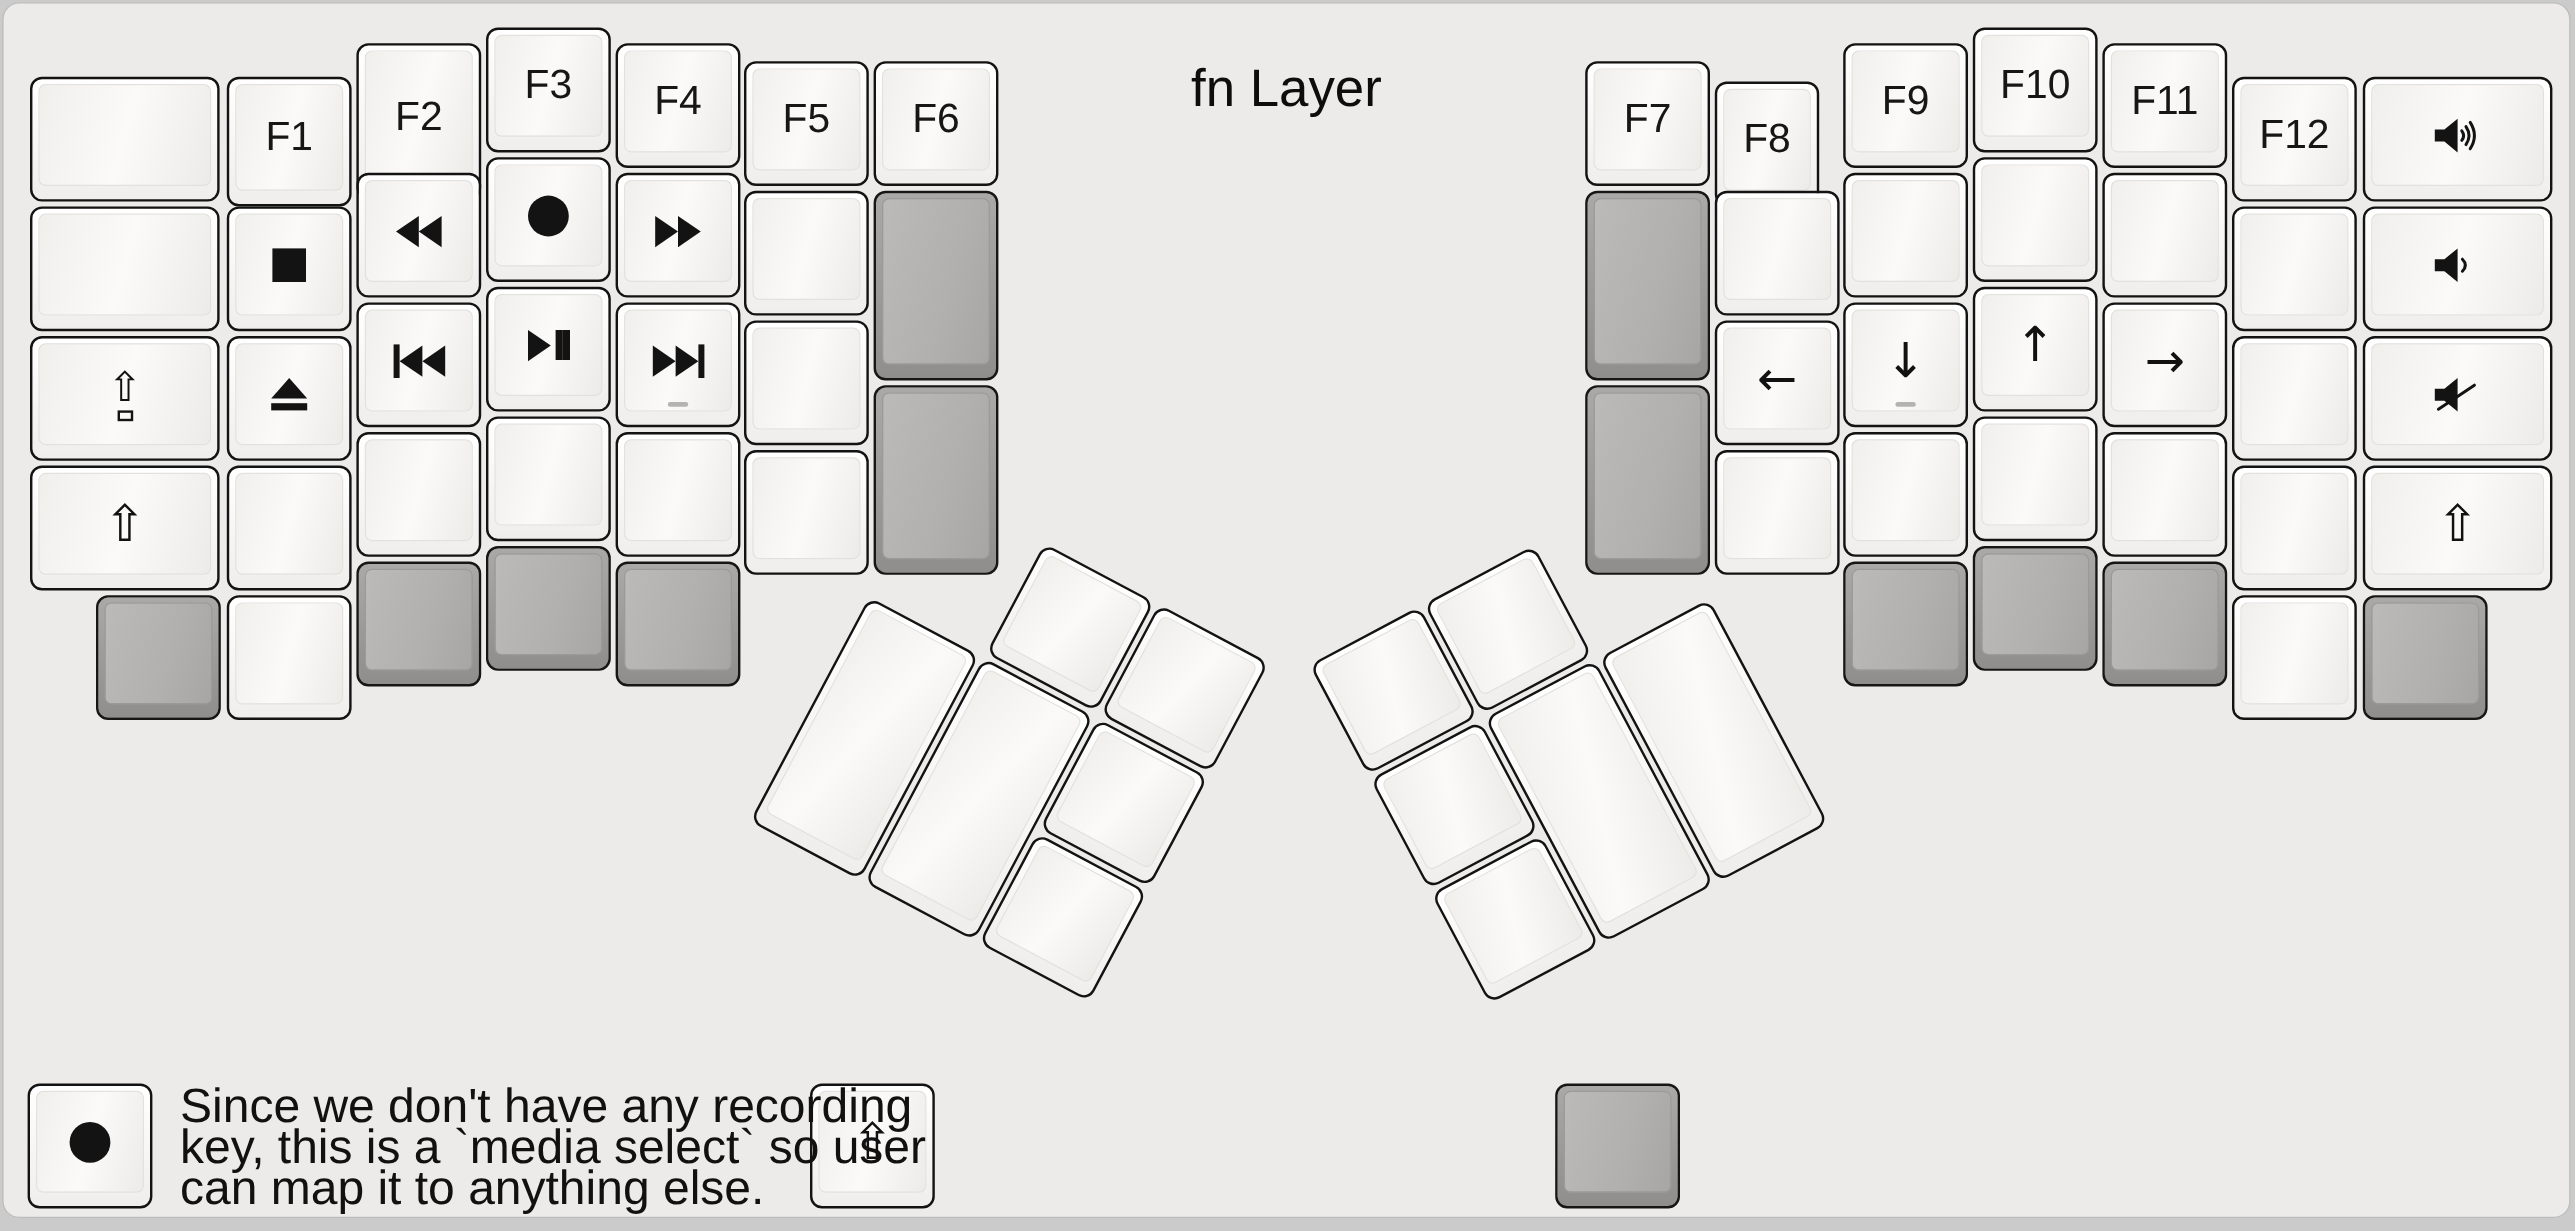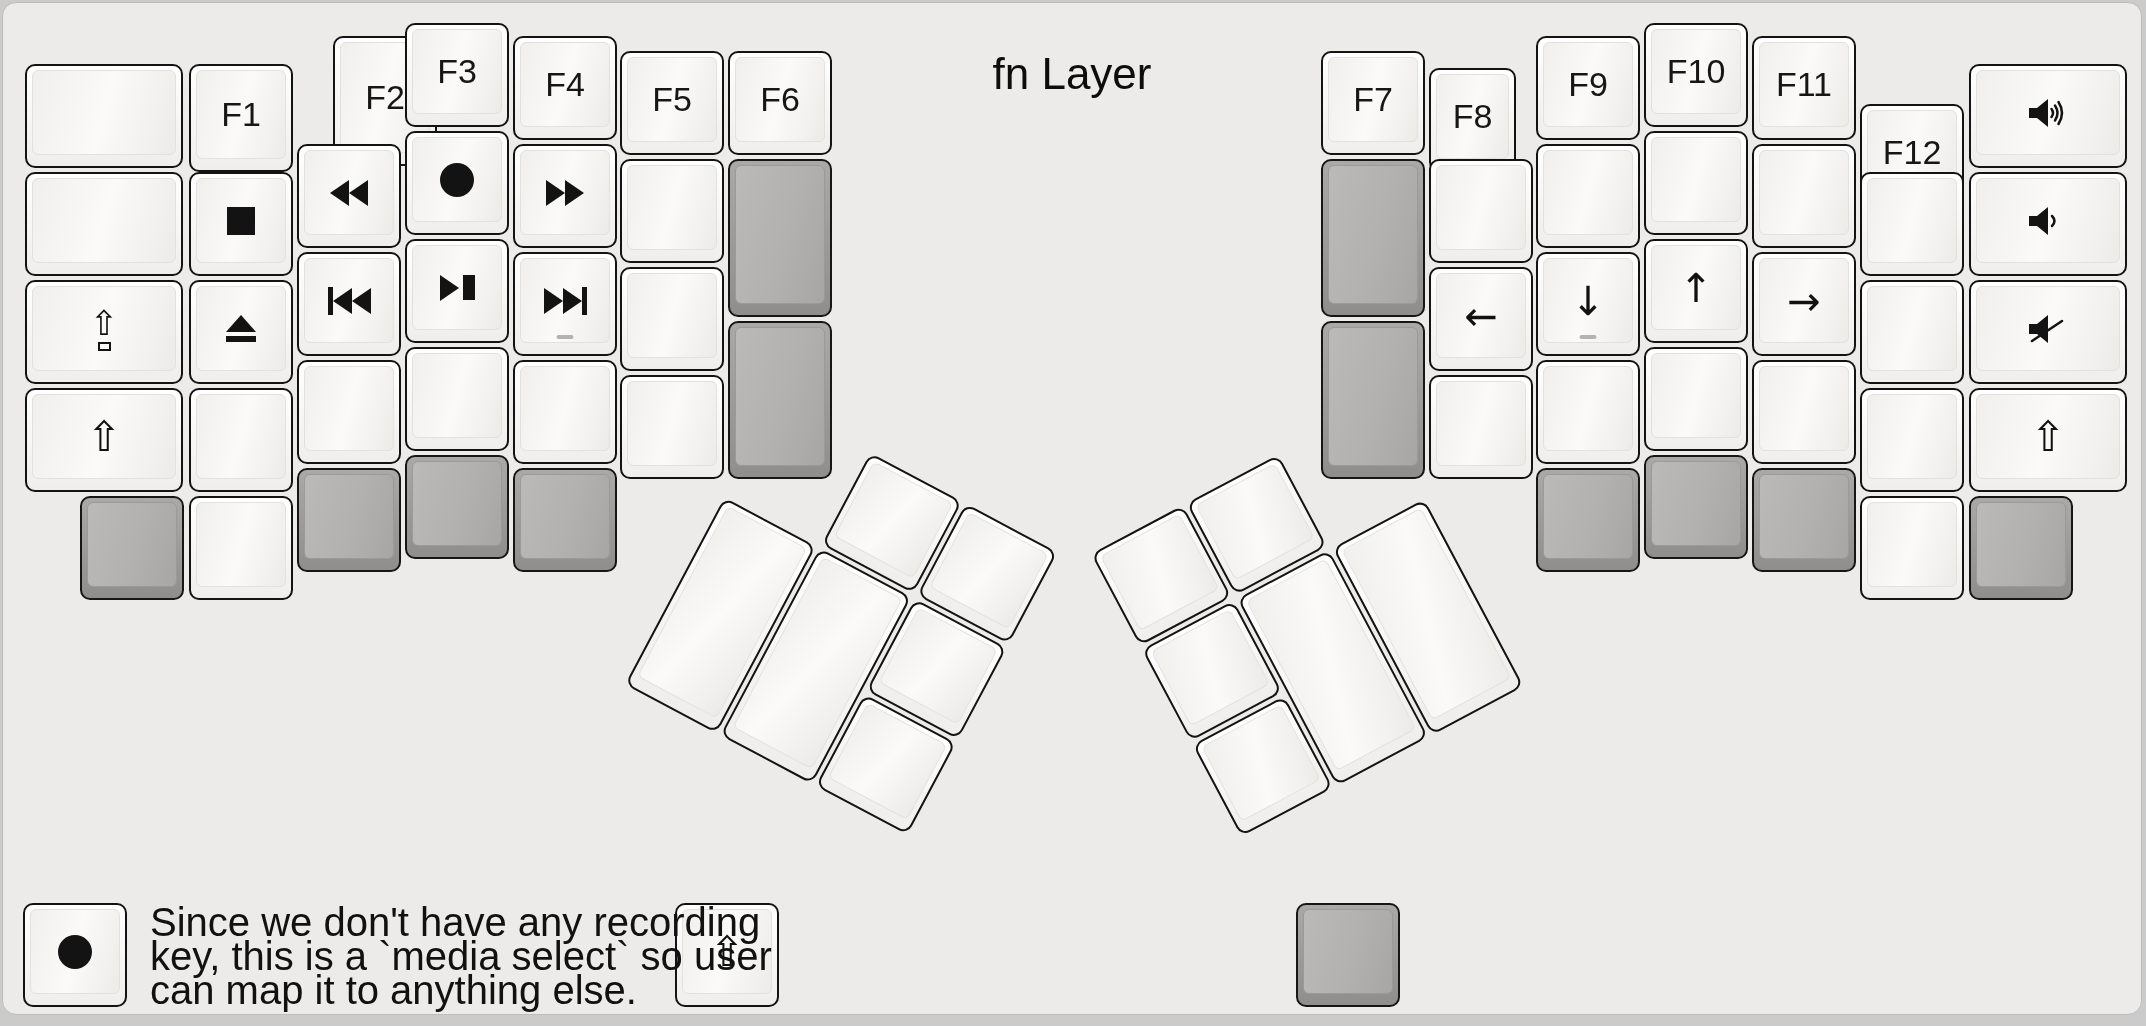--- a/index.html
+++ b/index.html
@@ -107,21 +107,21 @@
             <div class="ejbar"></div>
           </div>
         </div>
       </div>
       <div class="key" style="left: 186px; top: 385px; width: 104px; height: 104px;">
         <div class="inner"></div>
       </div>
       <div class="key" style="left: 186px; top: 493px; width: 104px; height: 104px;">
         <div class="inner"></div>
       </div>
-      <div class="key" style="left: 294px; top: 33px; width: 104px; height: 130px; margin-left: 36px;">
+      <div class="key" style="left: 294px; top: 33px; width: 104px; height: 130px;">
         <div class="inner">
           <span class="klabel">F2</span>
         </div>
       </div>
       <div class="key" style="left: 294px; top: 141px; width: 104px; height: 104px;">
         <div class="inner">
           <div class="row">
             <div class="tl"></div>
             <div class="tl"></div>
           </div>
@@ -299,21 +299,21 @@
         <div class="inner">
           <span class="glyph arrowg">→</span>
         </div>
       </div>
       <div class="key" style="left: 1749px; top: 357px; width: 104px; height: 104px;">
         <div class="inner"></div>
       </div>
       <div class="key gray" style="left: 1749px; top: 465px; width: 104px; height: 104px;">
         <div class="inner"></div>
       </div>
-      <div class="key" style="left: 1857px; top: 61px; width: 104px; height: 104px; margin-top: 40px;">
+      <div class="key" style="left: 1857px; top: 61px; width: 104px; height: 104px;">
         <div class="inner">
           <span class="klabel">F12</span>
         </div>
       </div>
       <div class="key" style="left: 1857px; top: 169px; width: 104px; height: 104px;">
         <div class="inner"></div>
       </div>
       <div class="key" style="left: 1857px; top: 277px; width: 104px; height: 104px;">
         <div class="inner"></div>
       </div>

